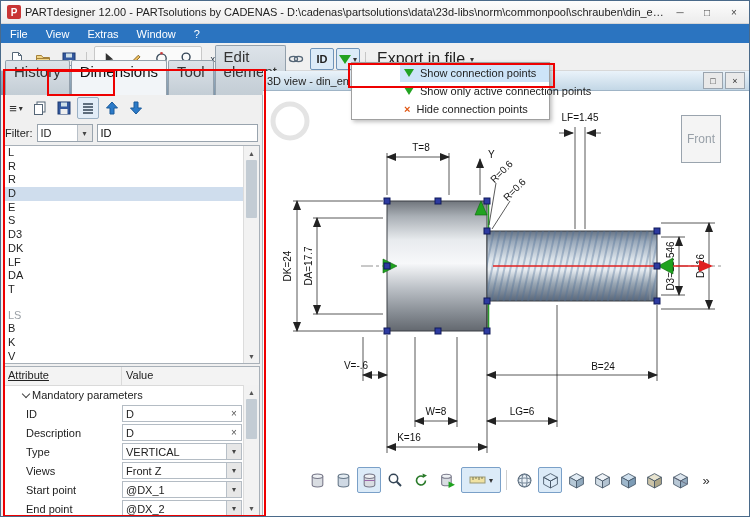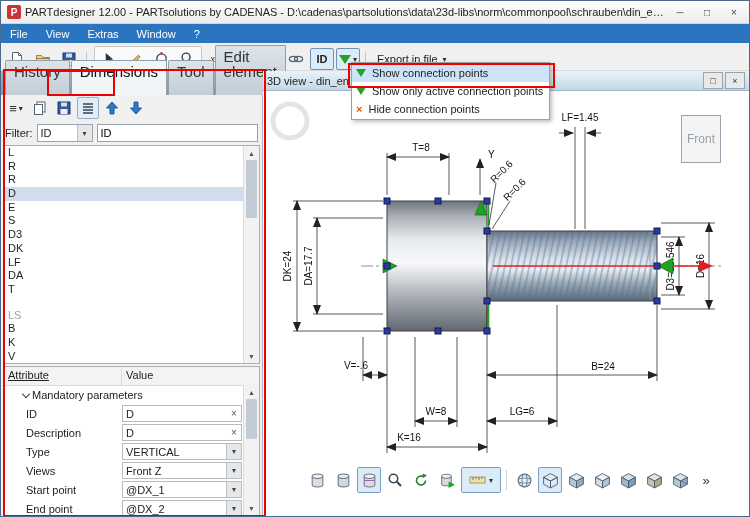--- a/index.html
+++ b/index.html
@@ -20,21 +20,21 @@
   .toolbar{height:27px;background:#f0f0f0;border-bottom:1px solid #d8d8d8;display:flex;align-items:flex-end;padding:0 3px;}
   .tbtn{height:22px;min-width:24px;display:flex;align-items:center;justify-content:center;margin:0 1px;
         border:1px solid transparent;border-radius:2px;box-sizing:border-box;padding:0 2px;}
   .tbtn.on{border-color:#6f93b8;background:#dcebf8;}
   .tsep{width:1px;height:18px;background:#c6c6c6;margin:0 4px;}
   .tgroup{display:flex;align-items:center;border:1px solid #c8c8c8;background:#fafafa;border-radius:2px;margin:0 3px;padding:0 1px;height:24px;box-sizing:border-box;}
   .caret{font-size:8px;color:#333;margin-left:2px;}
   .formula{font-size:9px;color:#234;}
   .grid-glyph{font-size:14px;color:#456;line-height:1;}
   .green-tri{width:0;height:0;border-left:6px solid transparent;border-right:6px solid transparent;border-top:9px solid #22a322;}
-  .export-label{font-size:11px;padding:0 3px;}
+  .export-label{font-size:16px;padding:0 3px;}
   
   .content{display:flex;height:447px;}
   
   .left-panel{width:262px;display:flex;flex-direction:column;background:#f0f0f0;border-right:1px solid #aab4bc;box-sizing:border-box;}
   .tabbar{height:22px;background:linear-gradient(#9db2c4,#7e97ac);display:flex;align-items:flex-end;padding:2px 2px 0 4px;}
   .tab{padding:3px 8px 16px;margin-right:1px;background:linear-gradient(#dde3e9,#c3cdd5);border:1px solid #93a0ac;
        border-bottom:none;border-radius:2px 2px 0 0;color:#333;font-size:15px;line-height:1;}
   .tab.active{background:#f2f5f8;color:#111;}
   .tab-icons{margin-left:auto;display:flex;align-items:center;gap:4px;padding:0 4px 4px 0;color:#1a2a38;}
   .tab-icons span{font-size:9px;}
@@ -78,21 +78,21 @@
              display:flex;align-items:center;justify-content:center;color:#98a0a8;font-size:12px;}
   .vp-toolbar{position:absolute;left:42px;bottom:25px;display:flex;align-items:center;gap:2px;}
   .vbtn{width:24px;height:26px;display:flex;align-items:center;justify-content:center;border:1px solid transparent;border-radius:2px;box-sizing:border-box;}
   .vbtn.wide{width:40px;}
   .vbtn.on{border-color:#7aa0c8;background:#dcebf8;}
   .vsep{width:1px;height:20px;background:#cfcfcf;margin:0 3px;}
   .chevrons{font-size:13px;color:#333;}
   
   .ctx-menu{position:absolute;left:350px;top:61px;width:197px;background:#fff;border:1px solid #a0a0a0;
             box-shadow:2px 2px 4px rgba(0,0,0,.25);z-index:40;padding:1px 0;}
-  .ctx-item{height:18px;display:flex;align-items:center;gap:6px;padding:0 6px 0 4px;white-space:nowrap;}
+  .ctx-item{height:18px;display:flex;align-items:center;gap:6px;padding:0 6px 0 4px;white-space:nowrap;margin-left:48px;}
   .ctx-item.hl{background:#cde4f8;}
   .mi-green{width:0;height:0;border-left:5px solid transparent;border-right:5px solid transparent;border-top:8px solid #22a322;}
   .mi-x{color:#e05511;font-weight:bold;font-size:11px;line-height:1;}
   
   .annotation{position:absolute;border:2px solid #ee0000;z-index:50;pointer-events:none;}
   .ann-panel{left:2px;top:68px;width:259px;height:444px;}
   .ann-tab{left:46px;top:69px;width:64px;height:22px;}
   .ann-menu{left:347px;top:62px;width:203px;height:21px;}
   svg text{font-family:"Liberation Sans",sans-serif;}
 </style>

